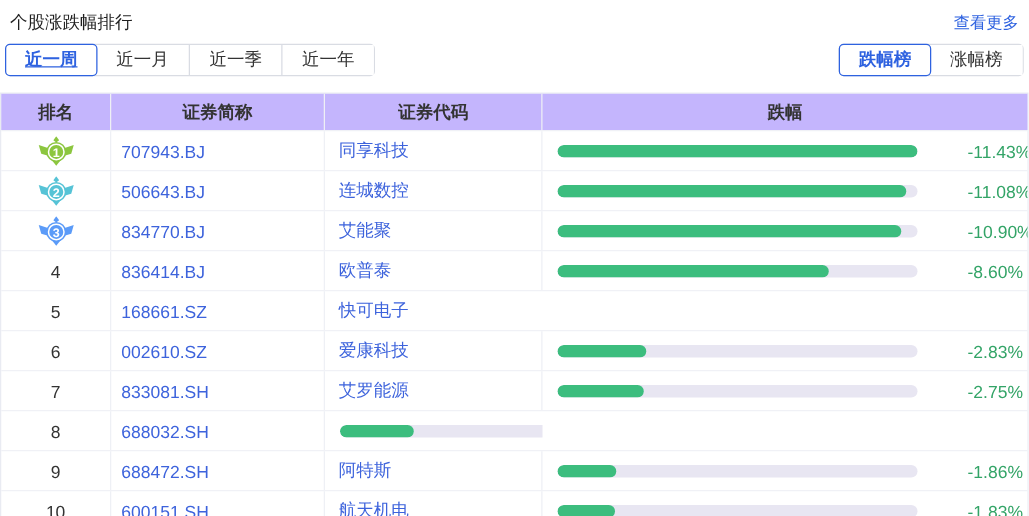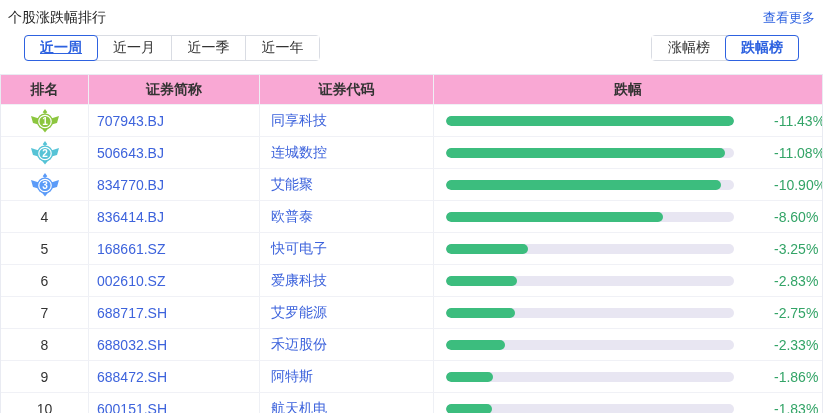--- a/index.html
+++ b/index.html
@@ -6,37 +6,37 @@
   body{
     width:823px;height:413px;background:#fff;overflow:hidden;
     font-family:"Liberation Sans","DejaVu Sans",sans-serif;
     -webkit-font-smoothing:antialiased;
   }
   
   .page-header{display:flex;justify-content:space-between;align-items:center;padding:9px 8px 2px 8px;}
   .page-title{font-size:14px;font-weight:normal;color:#1f1f1f;}
   .more-link{font-size:13px;color:#2e62e0;cursor:pointer;text-decoration:none;}
   
-  .toolbar{display:flex;justify-content:space-between;align-items:center;padding:0 24px;margin-top:6px;}
+  .toolbar{display:flex;justify-content:space-between;align-items:center;padding:0 4px;margin-top:6px;}
   .btn-group{display:flex;align-items:stretch;border:1px solid #d9dce3;border-radius:4px;background:#fff;height:26px;box-sizing:border-box;}
   .seg-btn{
     min-width:74px;padding:0 12px;box-sizing:border-box;display:flex;align-items:center;justify-content:center;
     font-size:14px;color:#333;cursor:pointer;position:relative;background:#fff;white-space:nowrap;
   }
   .seg-btn:not(:first-child){border-left:1px solid #d9dce3;text-align:center;}
   .seg-btn.selected{
     border:1px solid #2e62e0 !important;border-radius:4px;margin:-1px;z-index:2;
     color:#2e62e0;font-weight:bold;height:26px;
   }
   .seg-btn.selected + .seg-btn{border-left:none;}
   .period-group .seg-btn.selected{text-decoration:underline;}
   
   .rank-table{margin-top:13px;border:1px solid #e9ebf2;box-sizing:border-box;width:823px;}
   .t-row{display:grid;grid-template-columns:88px 171px 174px 1fr;align-items:stretch;}
-  .t-head{background:#f9a8d4;height:29px;}
+  .t-head{background:#c4b5fd;height:29px;}
   .t-head .t-cell{font-weight:bold;color:#333;justify-content:center;}
   .t-body .t-row{height:31px;border-top:1px solid #f0f1f6;}
   .t-cell{
     display:flex;align-items:center;font-size:14px;color:#333;box-sizing:border-box;
     border-right:1px solid #eef0f5;overflow:hidden;
   }
   .t-cell:last-child{border-right:none;}
   .cell-rank{justify-content:center;}
   .cell-code{padding-left:8px;}
   .cell-name{padding-left:11px;}
@@ -56,22 +56,22 @@
 </div>
 
 <div class="toolbar">
   <div class="btn-group period-group">
     <div class="seg-btn selected">近一周</div>
     <div class="seg-btn">近一月</div>
     <div class="seg-btn">近一季</div>
     <div class="seg-btn">近一年</div>
   </div>
   <div class="btn-group board-group">
+    <div class="seg-btn selected">跌幅榜</div>
     <div class="seg-btn">涨幅榜</div>
-    <div class="seg-btn selected">跌幅榜</div>
   </div>
 </div>
 
 <div class="rank-table">
   <div class="t-row t-head">
     <div class="t-cell">排名</div>
     <div class="t-cell">证券简称</div>
     <div class="t-cell">证券代码</div>
     <div class="t-cell">跌幅</div>
   </div>
@@ -171,26 +171,20 @@
   </div>
 
   <div class="t-row">
     <div class="t-cell cell-rank">5</div>
     <div class="t-cell cell-code">
       <a class="stock-link">168661.SZ</a>
     </div>
     <div class="t-cell cell-name">
       <a class="stock-link">快可电子</a>
     </div>
-    <div class="t-cell cell-change">
-      <div class="bar-track">
-        <div class="bar-fill" style="width: 28.4%;"></div>
-      </div>
-      <div class="change-val">-3.25%</div>
-    </div>
   </div>
 
   <div class="t-row">
     <div class="t-cell cell-rank">6</div>
     <div class="t-cell cell-code">
       <a class="stock-link">002610.SZ</a>
     </div>
     <div class="t-cell cell-name">
       <a class="stock-link">爱康科技</a>
     </div>
@@ -198,41 +192,38 @@
       <div class="bar-track">
         <div class="bar-fill" style="width: 24.8%;"></div>
       </div>
       <div class="change-val">-2.83%</div>
     </div>
   </div>
 
   <div class="t-row">
     <div class="t-cell cell-rank">7</div>
     <div class="t-cell cell-code">
-      <a class="stock-link">688717.SH</a>
+      <a class="stock-link">833081.SH</a>
     </div>
     <div class="t-cell cell-name">
       <a class="stock-link">艾罗能源</a>
     </div>
     <div class="t-cell cell-change">
       <div class="bar-track">
         <div class="bar-fill" style="width: 24.1%;"></div>
       </div>
       <div class="change-val">-2.75%</div>
     </div>
   </div>
 
   <div class="t-row">
     <div class="t-cell cell-rank">8</div>
     <div class="t-cell cell-code">
       <a class="stock-link">688032.SH</a>
     </div>
-    <div class="t-cell cell-name">
-      <a class="stock-link">禾迈股份</a>
-    </div>
     <div class="t-cell cell-change">
       <div class="bar-track">
         <div class="bar-fill" style="width: 20.4%;"></div>
       </div>
       <div class="change-val">-2.33%</div>
     </div>
   </div>
 
   <div class="t-row">
     <div class="t-cell cell-rank">9</div>

